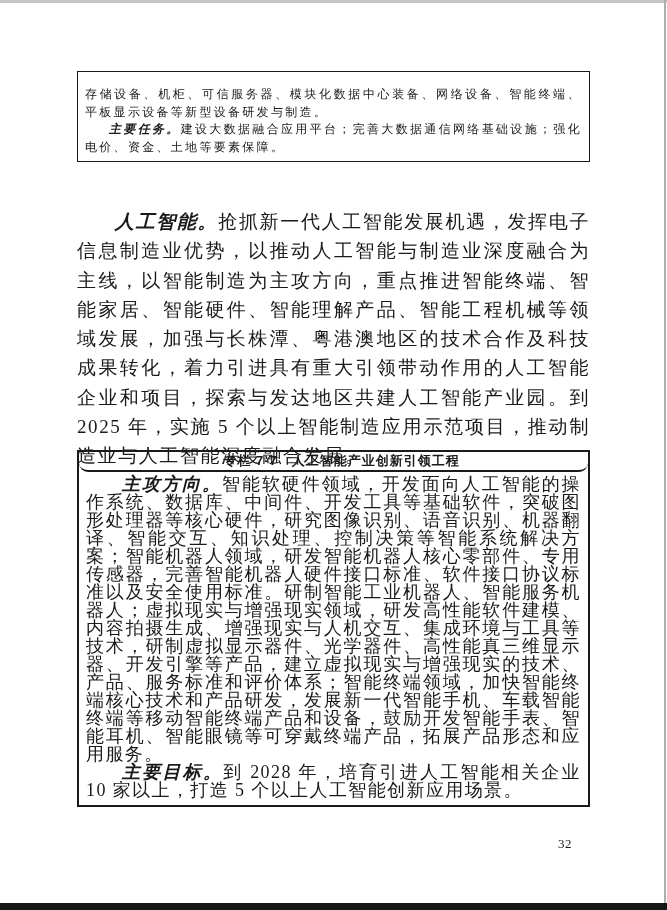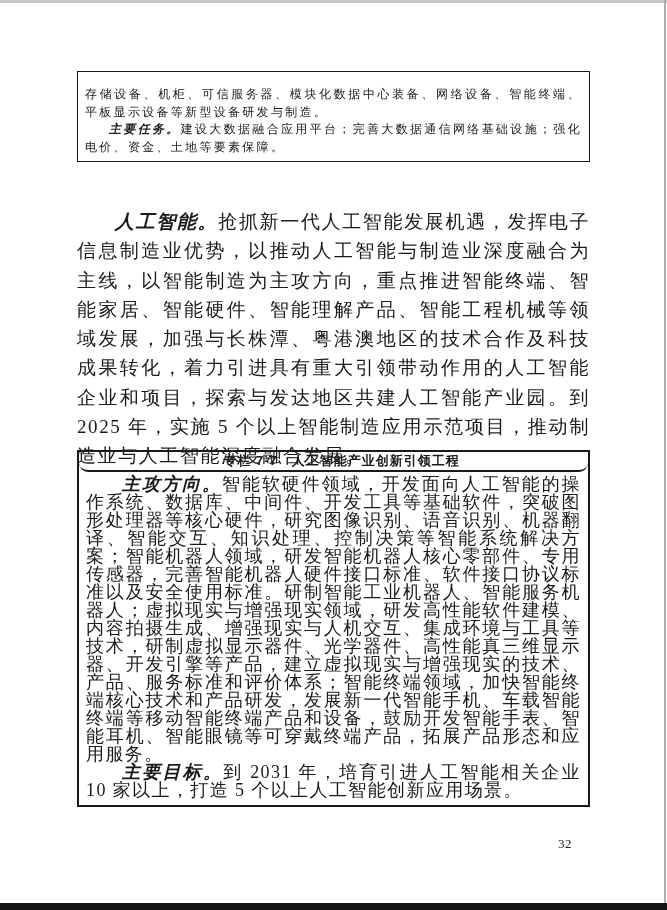--- a/index.html
+++ b/index.html
@@ -129,19 +129,19 @@
     <p class="box-p no-indent"><span>存储设备、机柜、可信服务器、模块化数据中心装备、网络设备、智能终端、平板显示设备等新型设备研发与制造。</span></p>
     <p class="box-p"><span class="lead">主要任务。</span><span>建设大数据融合应用平台；完善大数据通信网络基础设施；强化电价、资金、土地等要素保障。</span></p>
   </div>
 
   <p class="main-para"><span class="lead">人工智能。</span><span>抢抓新一代人工智能发展机遇，发挥电子信息制造业优势，以推动人工智能与制造业深度融合为主线，以智能制造为主攻方向，重点推进智能终端、智能家居、智能硬件、智能理解产品、智能工程机械等领域发展，加强与长株潭、粤港澳地区的技术合作及科技成果转化，着力引进具有重大引领带动作用的人工智能企业和项目，探索与发达地区共建人工智能产业园。到 2025 年，实施 5 个以上智能制造应用示范项目，推动制造业与人工智能深度融合发展。</span></p>
 
   <div class="box2">
     <div class="box2-title">专栏 7-7　人工智能产业创新引领工程</div>
     <div class="box2-body">
       <p class="box-p"><span class="lead">主攻方向。</span><span>智能软硬件领域，开发面向人工智能的操作系统、数据库、中间件、开发工具等基础软件，突破图形处理器等核心硬件，研究图像识别、语音识别、机器翻译、智能交互、知识处理、控制决策等智能系统解决方案；智能机器人领域，研发智能机器人核心零部件、专用传感器，完善智能机器人硬件接口标准、软件接口协议标准以及安全使用标准。研制智能工业机器人、智能服务机器人；虚拟现实与增强现实领域，研发高性能软件建模、内容拍摄生成、增强现实与人机交互、集成环境与工具等技术，研制虚拟显示器件、光学器件、高性能真三维显示器、开发引擎等产品，建立虚拟现实与增强现实的技术、产品、服务标准和评价体系；智能终端领域，加快智能终端核心技术和产品研发，发展新一代智能手机、车载智能终端等移动智能终端产品和设备，鼓励开发智能手表、智能耳机、智能眼镜等可穿戴终端产品，拓展产品形态和应用服务。</span></p>
-      <p class="box-p"><span class="lead">主要目标。</span><span>到 2031 年，培育引进人工智能相关企业 10 家以上，打造 5 个以上人工智能创新应用场景。</span></p>
+      <p class="box-p"><span class="lead">主要目标。</span><span>到 2028 年，培育引进人工智能相关企业 10 家以上，打造 5 个以上人工智能创新应用场景。</span></p>
     </div>
   </div>
 
   <div class="page-number">32</div>
 
 </div>
 
 </body></html>

